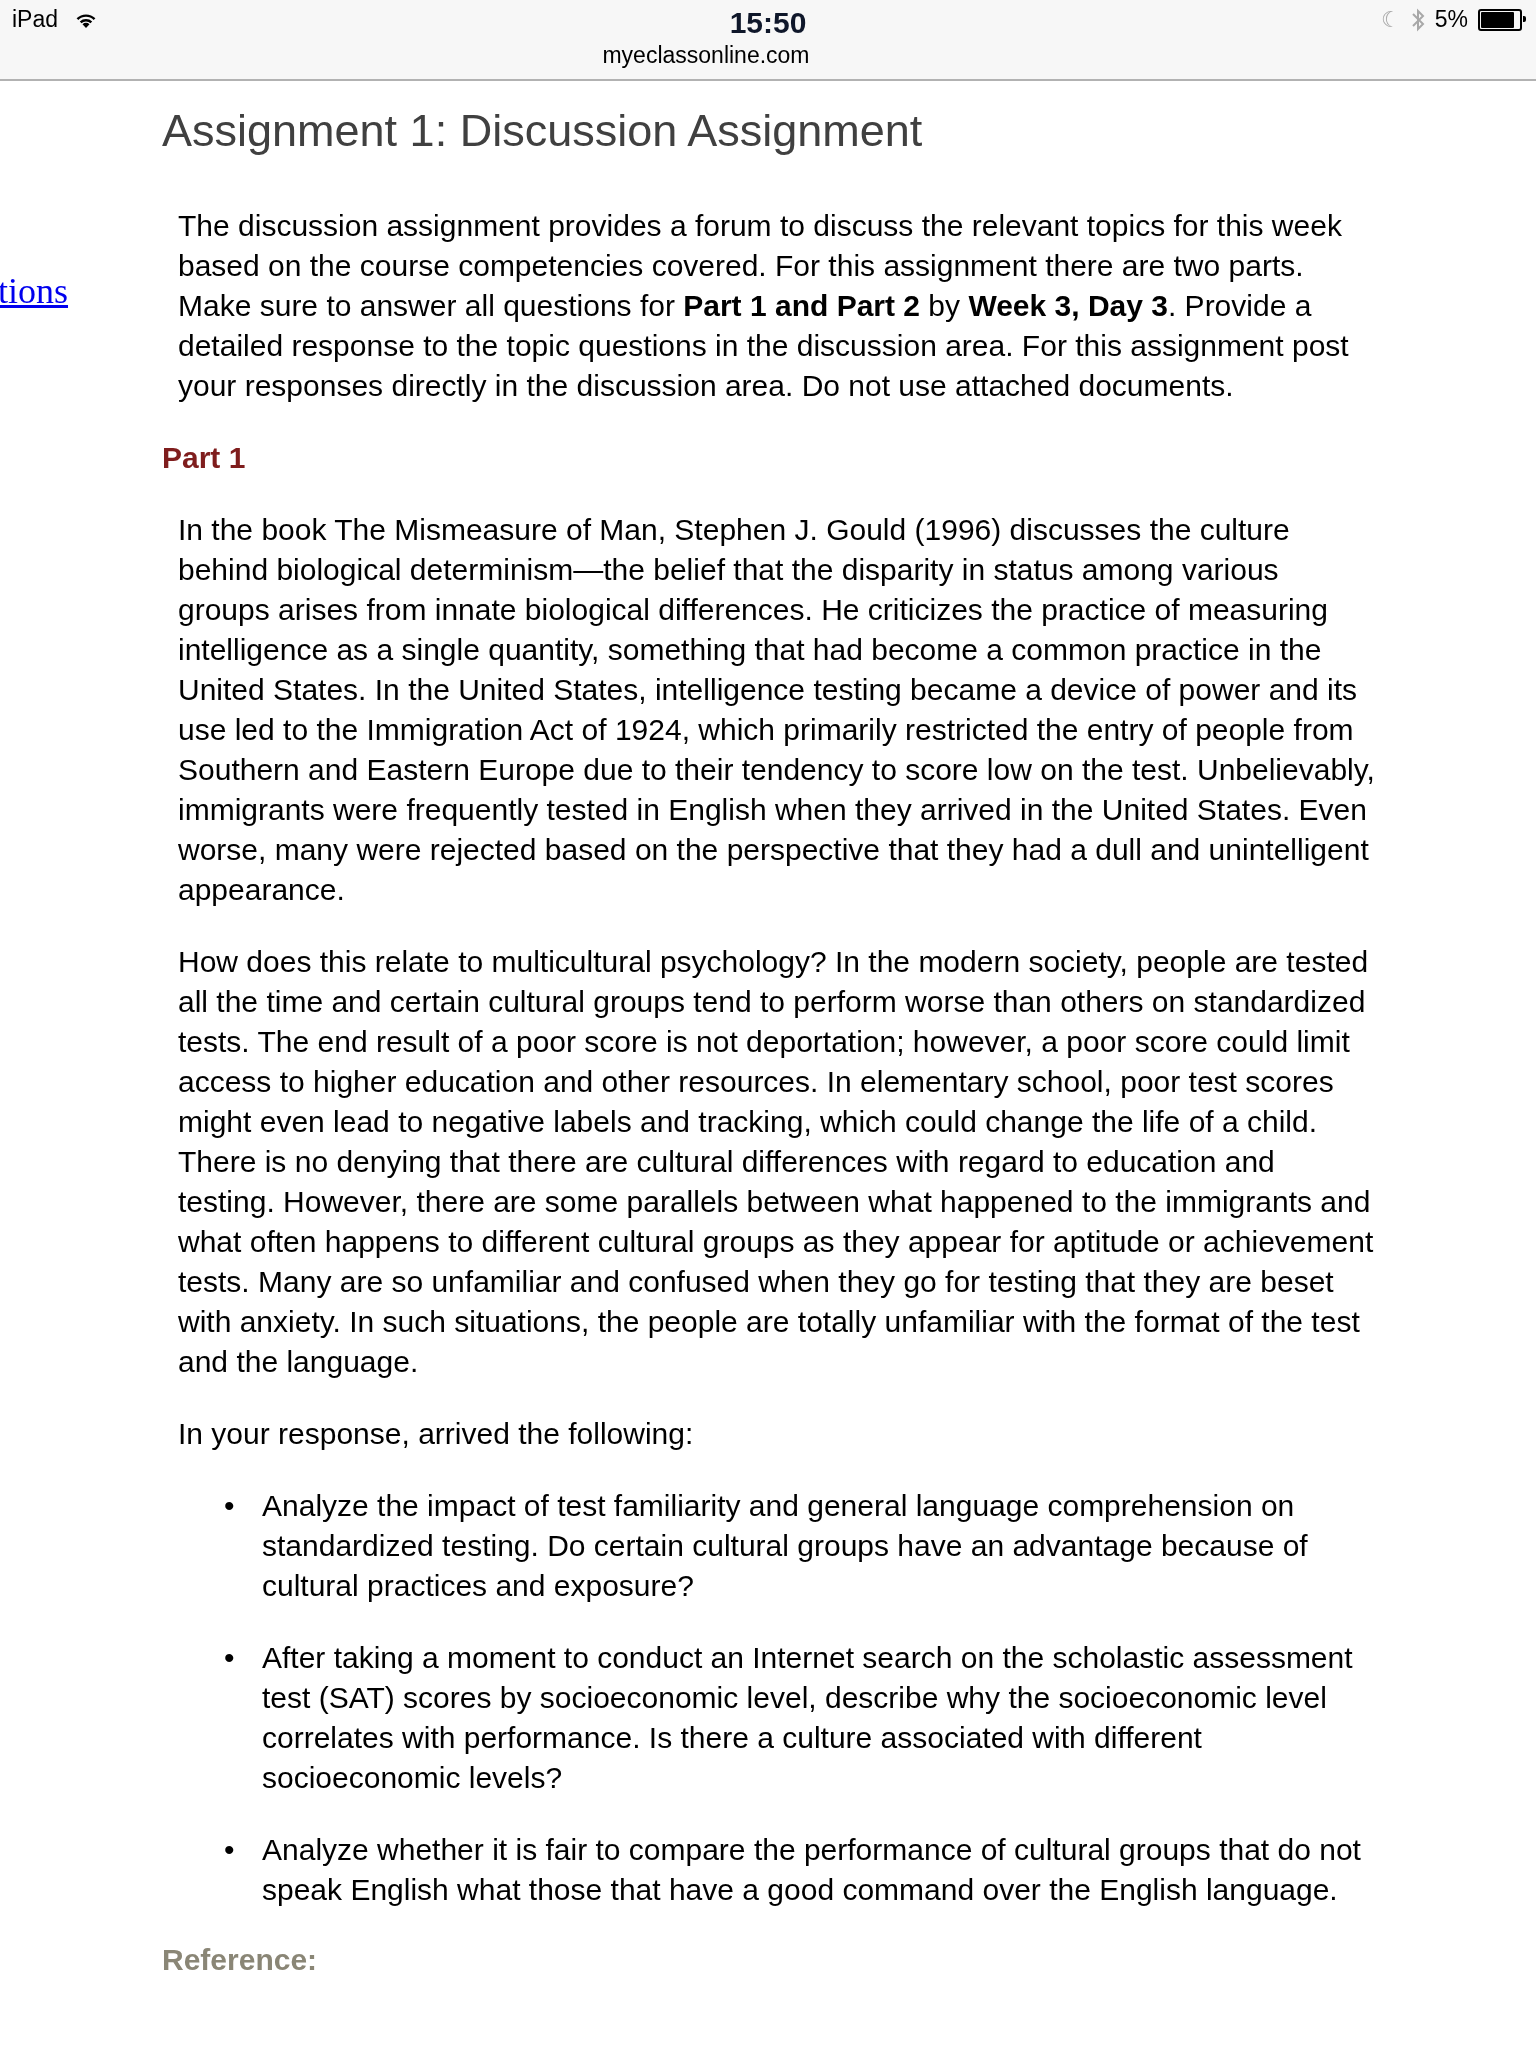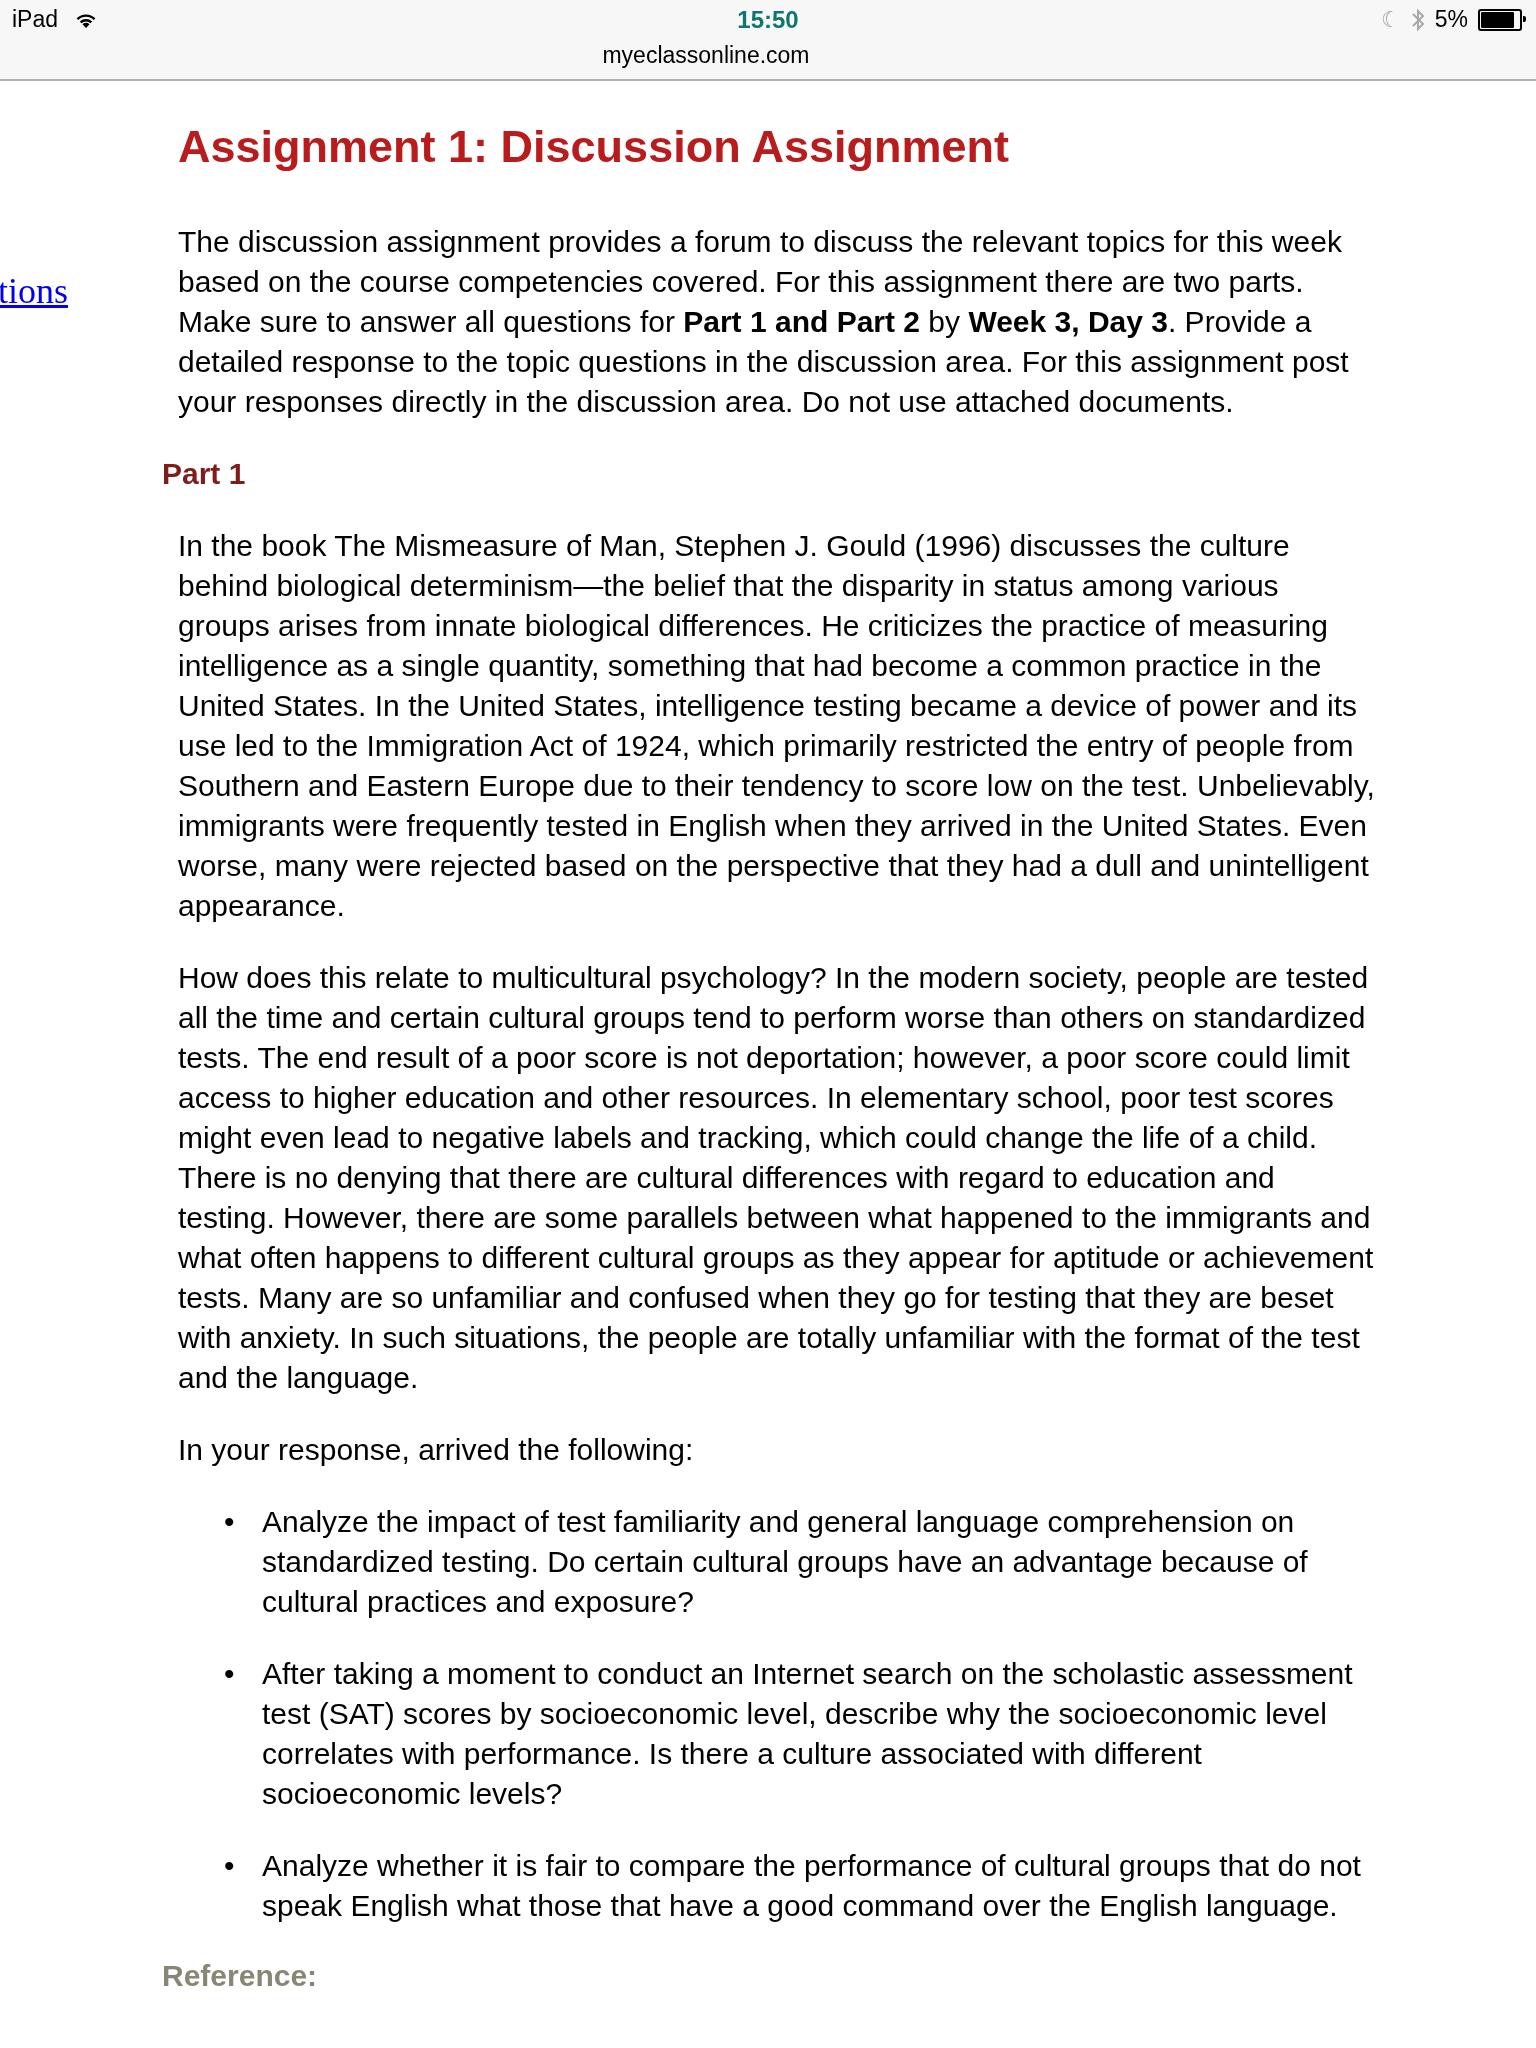--- a/index.html
+++ b/index.html
@@ -7,39 +7,39 @@
     width: 1536px; height: 2048px; overflow: hidden; position: relative;
     background: #ffffff;
     font-family: "Liberation Sans", sans-serif;
   }
   .statusbar {
     position: absolute; left: 0; top: 0; width: 1536px; height: 79px;
     background: #f7f7f7;
     border-bottom: 2px solid #b2b2b2;
   }
   .sb-left { position: absolute; left: 12px; top: 6px; font-size: 23px; color: #000; display: flex; align-items: center; gap: 16px; }
-  .sb-center-time { position: absolute; left: 0; width: 1536px; top: 6px; text-align: center; font-size: 24px; font-weight: bold; color: #0f766e; }
+  .sb-center-time { position: absolute; left: 0; width: 1536px; top: 6px; text-align: center; font-size: 30px; font-weight: bold; color: #0f172a; }
   .sb-url { position: absolute; left: 0; width: 1412px; top: 42px; text-align: center; font-size: 23px; color: #000; }
   .sb-right { position: absolute; right: 14px; top: 6px; display: flex; align-items: center; gap: 10px; font-size: 23px; color: #000; }
   .moon { color: #a8a8a8; font-size: 22px; }
   .battery { width: 38px; height: 16px; border: 2px solid #000; border-radius: 3px; padding: 1px; position: relative; }
   .battery .fill { width: 87%; height: 100%; background: #000; border-radius: 1px; }
   .battery:after { content: ""; position: absolute; right: -6px; top: 5px; width: 3px; height: 6px; background: #000; border-radius: 0 2px 2px 0; }
 
   .left-link {
     position: absolute; left: -2px; top: 270px;
     font-family: "Liberation Serif", serif; font-size: 36px;
     color: #0000ee; text-decoration: underline;
   }
   .content {
     position: absolute; left: 162px; top: 100px; width: 1230px;
     color: #000;
   }
   h1 {
-    margin: 16px; font-size: 45px; font-weight: bold; color: #b91c1c;
+    margin: 0; font-size: 45px; font-weight: normal; color: #404040;
     line-height: 62px;
   }
   p {
     margin: 16px; font-size: 30px; line-height: 40px;
   }
   .part-title {
     font-size: 30px; font-weight: bold; color: #7f1d1d; margin: 0;
   }
   ul { margin: 0; padding-left: 100px; list-style: none; }
   li { position: relative; font-size: 30px; line-height: 40px; }

